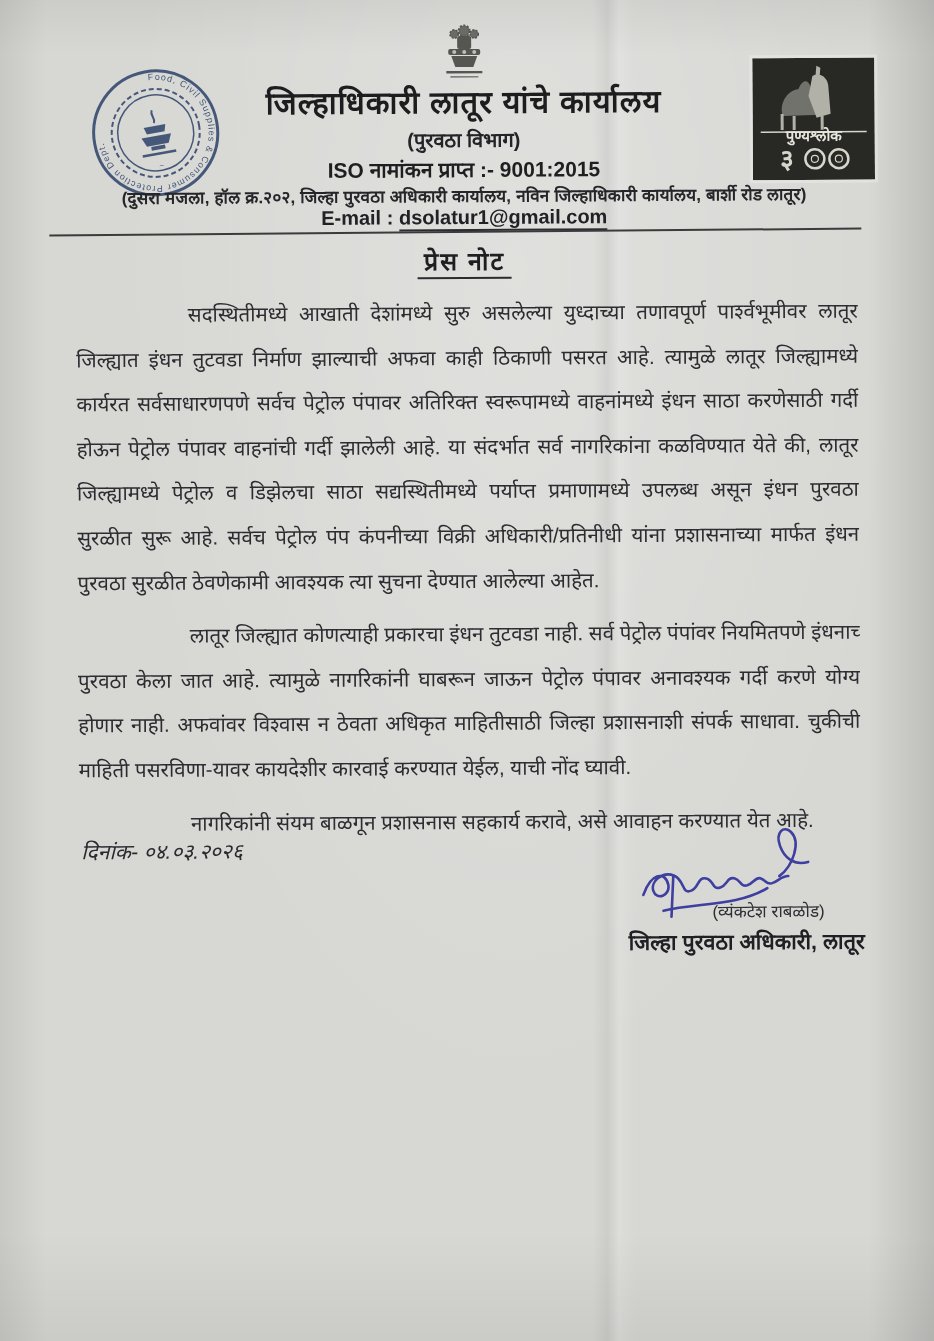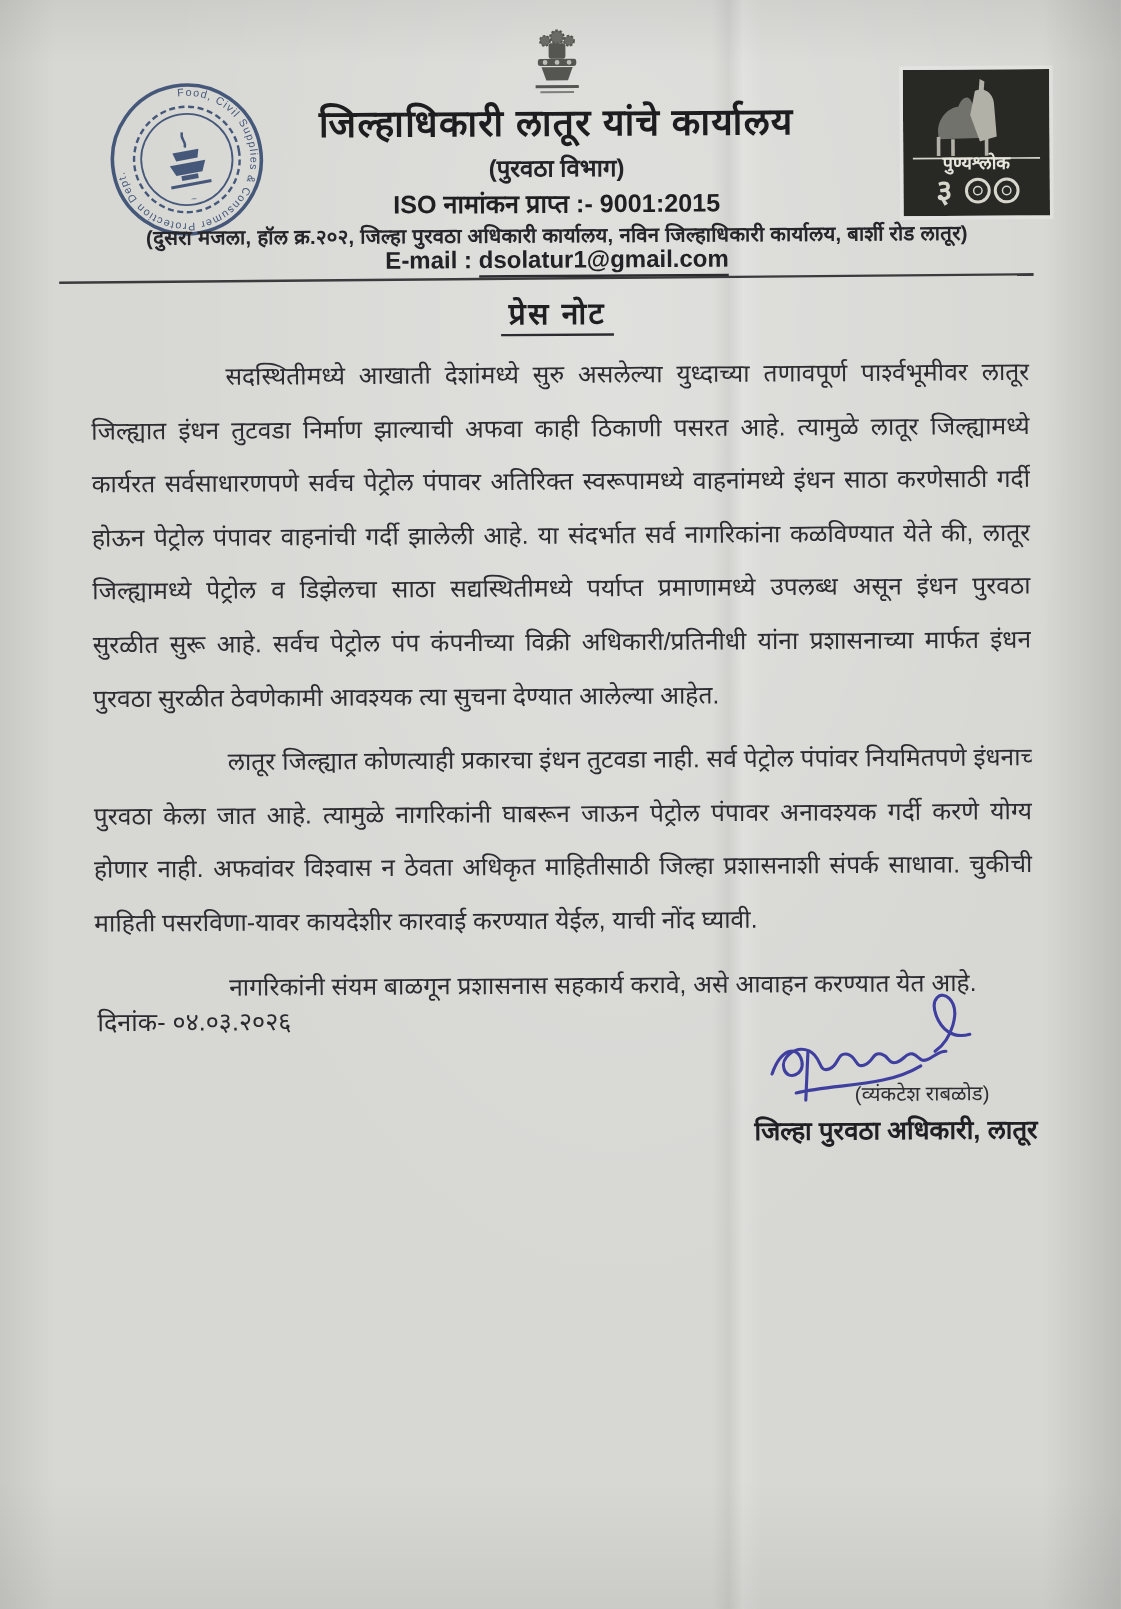--- a/index.html
+++ b/index.html
@@ -33,21 +33,21 @@
 
   .bodytext{top:291px;left:78px;width:782px;font-size:20.5px;color:#2c2c31;}
   .para{margin:0 0 9px 0;}
   .para .line{
     height:44.6px;line-height:44.6px;white-space:nowrap;
     text-align:justify;text-align-last:justify;overflow:hidden;
   }
   .para .line.last{text-align-last:left;white-space:normal;}
   .para .line.first{text-indent:112px;}
 
-  .date-line{top:835px;left:80px;font-size:21px;color:#2a2a2f;}
+  .date-line{top:835px;left:80px;font-size:21px;color:#2a2a2f;font-style:italic;}
 
   .sig-svg{top:826px;left:628px;}
   .sig-name{top:901px;left:652px;width:230px;text-align:center;font-size:17px;color:#2e2e33;}
   .sig-designation{top:928px;left:600px;width:290px;text-align:center;font-size:21.5px;font-weight:bold;color:#202024;}
 
   .emblem{top:20px;left:438px;}
   .seal{top:64px;left:92px;transform:rotate(-10deg);}
   .plogo{top:60px;left:756px;box-shadow:0 0 0 3px rgba(255,255,255,.25);}
 </style>
 </head>

